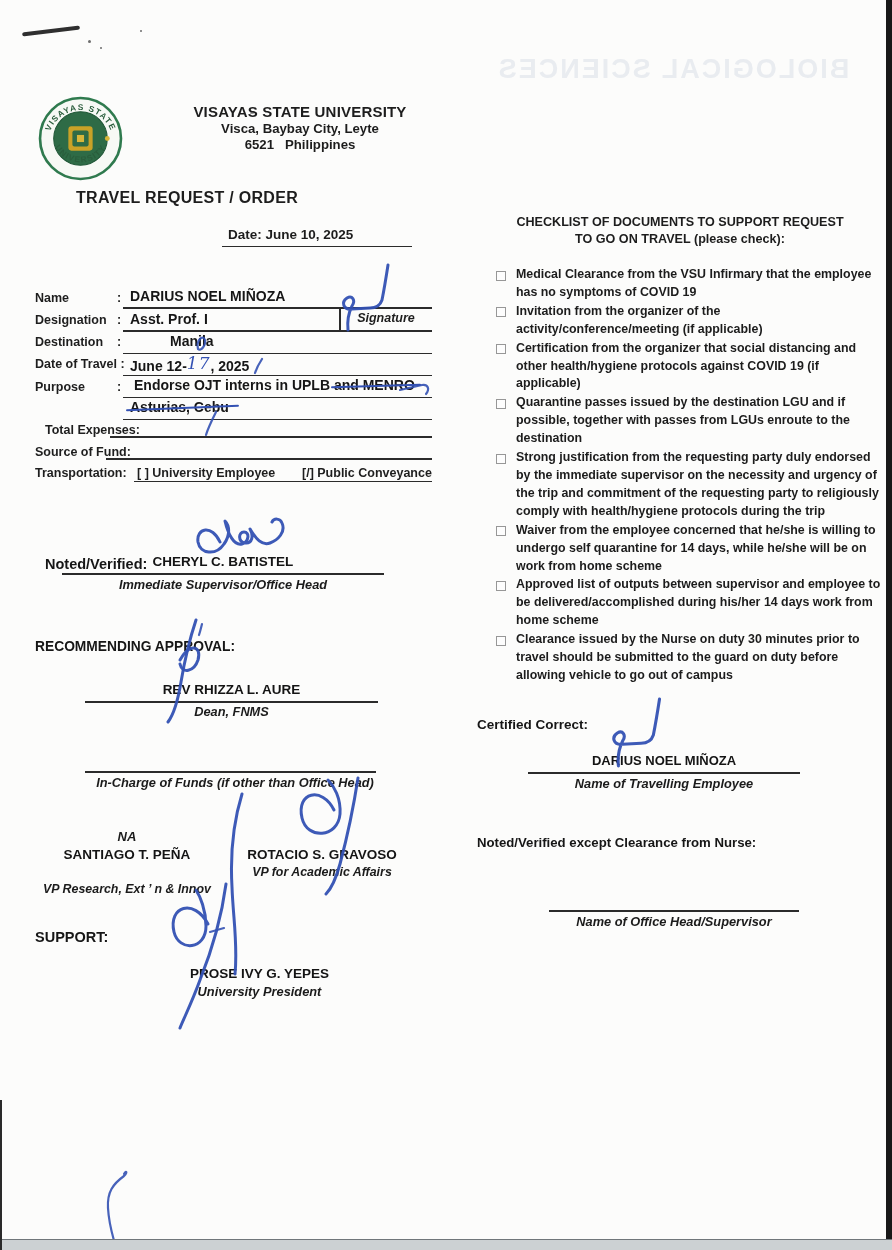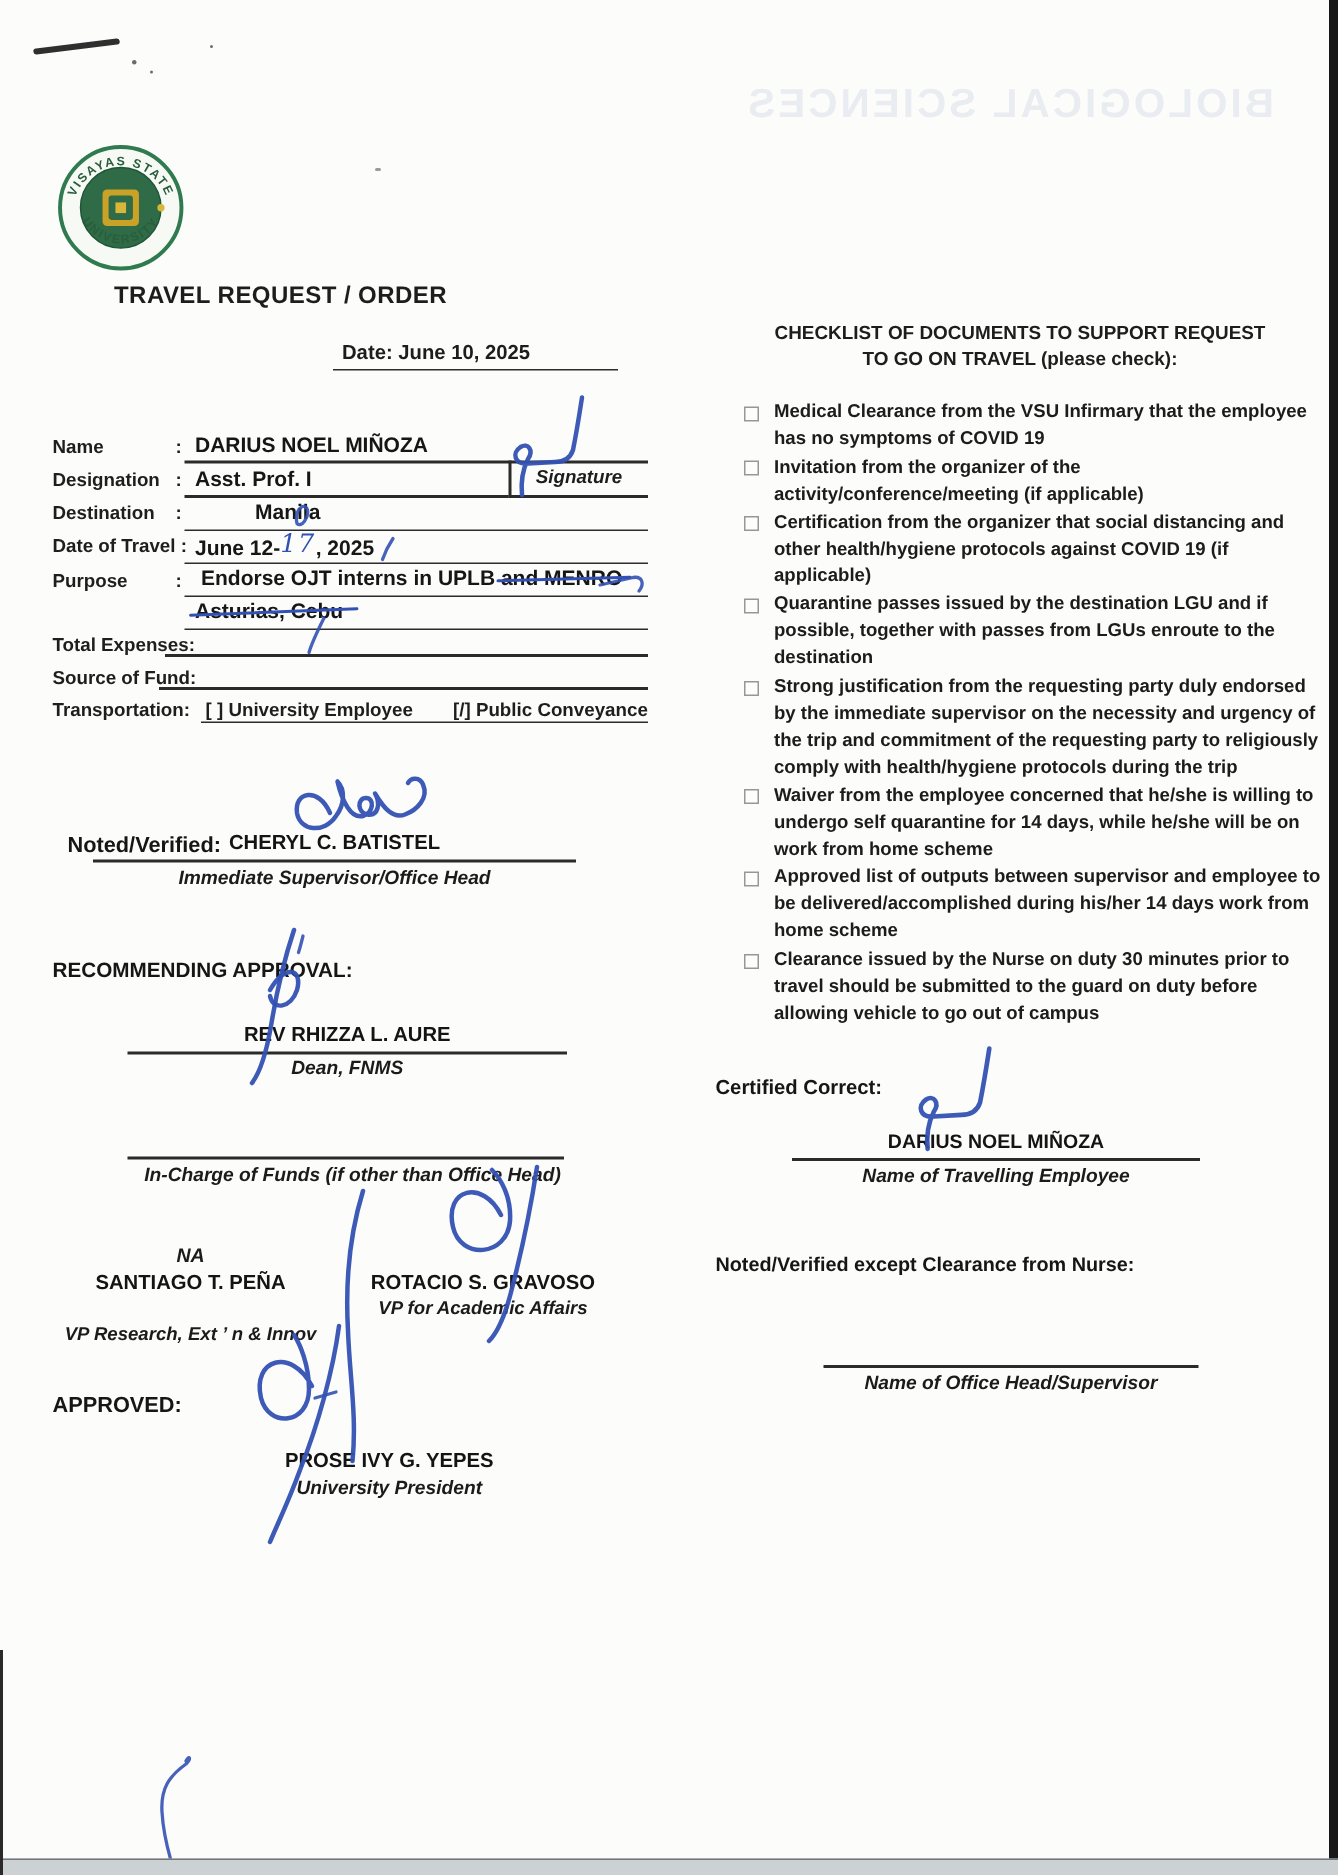--- a/index.html
+++ b/index.html
@@ -76,20 +76,25 @@
     </text>
     <text font-size="8.2" font-weight="bold" fill="#2a5d3c" letter-spacing="1.2">
       <textPath href="#arcBot" startOffset="50%" text-anchor="middle">UNIVERSITY</textPath>
     </text>
     <rect x="30" y="30" width="24" height="24" rx="3" fill="#c9a227"></rect>
     <rect x="34" y="34" width="16" height="16" rx="2" fill="#2e6b46"></rect>
     <rect x="38.5" y="38.5" width="7" height="7" fill="#d8b63a"></rect>
     <circle cx="68.5" cy="42" r="2.4" fill="#d8b63a"></circle>
   </svg>
 
+  <div class="hdr">
+    <div class="u">VISAYAS STATE UNIVERSITY</div>
+    <div class="a">Visca, Baybay City, Leyte</div>
+    <div class="p">6521   Philippines</div>
+  </div>
 
   <div class="form-title">TRAVEL REQUEST / ORDER</div>
 
   <div class="date-line">Date: June 10, 2025</div>
   <div class="uline" style="left:222px; top:245.5px; width:190px;"></div>
 
   <div class="lbl" style="left:35px; top:291px;">Name</div>
   <div class="lbl" style="left:117px; top:291px;">:</div>
   <div class="val" style="left:130px; top:288px;">DARIUS NOEL MIÑOZA</div>
   <div class="uline" style="left:123px; top:307px; width:309px;"></div>
@@ -111,21 +116,21 @@
   <div class="val" style="left:130px; top:355px;"><span>June 12-</span><span class="hand">17</span><span>, 2025</span></div>
   <div class="uline" style="left:123px; top:374.5px; width:309px;"></div>
 
   <div class="lbl" style="left:35px; top:380px;">Purpose</div>
   <div class="lbl" style="left:117px; top:380px;">:</div>
   <div class="val" style="left:134px; top:377px;"><span>Endorse OJT interns in UPLB</span>&nbsp;<span class="strike1">and MENRO</span></div>
   <div class="uline" style="left:123px; top:396.5px; width:309px;"></div>
   <div class="val" style="left:130px; top:399px;"><span class="strike2">Asturias, Cebu</span></div>
   <div class="uline" style="left:123px; top:418.5px; width:309px;"></div>
 
-  <div class="lbl" style="left:35px; top:423px;">Total Expenses:</div>
+  <div class="lbl" style="left:45px; top:423px;">Total Expenses:</div>
   <div class="uline" style="left:110px; top:436px; width:322px;"></div>
 
   <div class="lbl" style="left:35px; top:445px;">Source of Fund:</div>
   <div class="uline" style="left:106px; top:458px; width:326px;"></div>
 
   <div class="lbl" style="left:35px; top:466px;">Transportation:</div>
   <div class="lbl" style="left:137px; top:466px;">[ ] University Employee</div>
   <div class="lbl" style="left:302px; top:466px;">[/] Public Conveyance</div>
   <div class="uline" style="left:134px; top:480.5px; width:298px;"></div>
 
@@ -161,21 +166,21 @@
   <div class="cblock" style="left:38px; top:882px; width:178px;">
     <div class="ctitle" style="font-size:12.4px;">VP Research, Ext ’ n &amp; Innov</div>
   </div>
   <div class="cblock" style="left:232px; top:847px; width:180px;">
     <div class="cname">ROTACIO S. GRAVOSO</div>
   </div>
   <div class="cblock" style="left:232px; top:865px; width:180px;">
     <div class="ctitle" style="font-size:12.4px;">VP for Academic Affairs</div>
   </div>
 
-  <div class="heading" style="left:35px; top:929px; font-size:14.5px;">APPROVED:</div>
+  <div class="heading" style="left:35px; top:929px; font-size:14.5px;">SUPPORT:</div>
   <div class="cblock" style="left:172px; top:966px; width:175px;">
     <div class="cname">PROSE IVY G. YEPES</div>
   </div>
   <div class="cblock" style="left:172px; top:984px; width:175px;">
     <div class="ctitle">University President</div>
   </div>
 
   <div class="chk-title">
     <div>CHECKLIST OF DOCUMENTS TO SUPPORT REQUEST</div>
     <div>TO GO ON TRAVEL (please check):</div>

